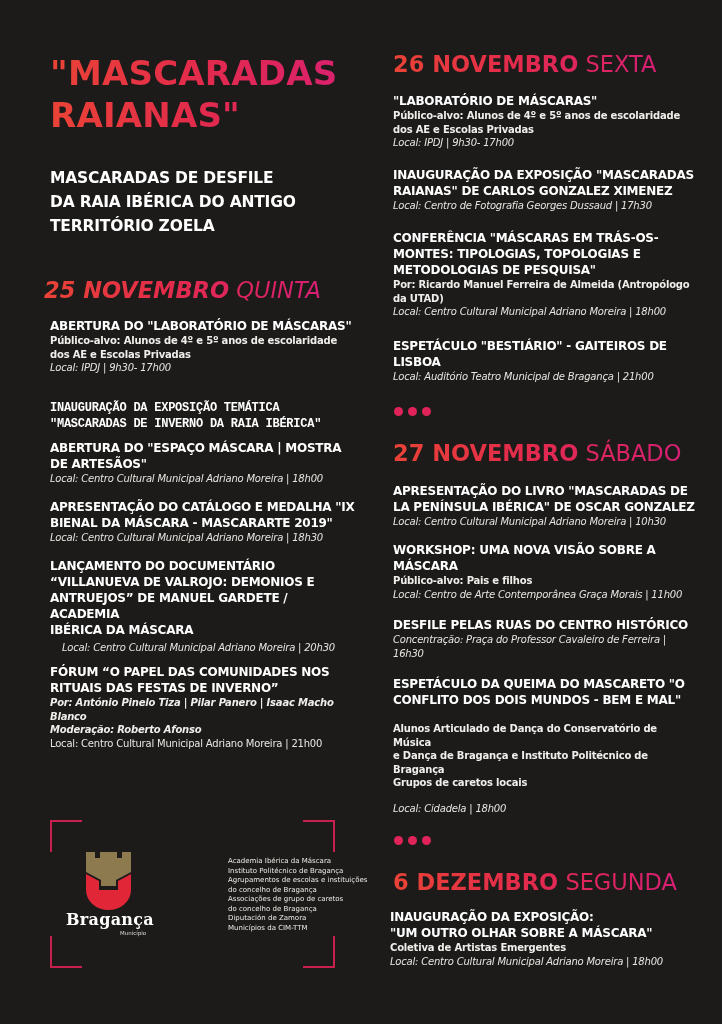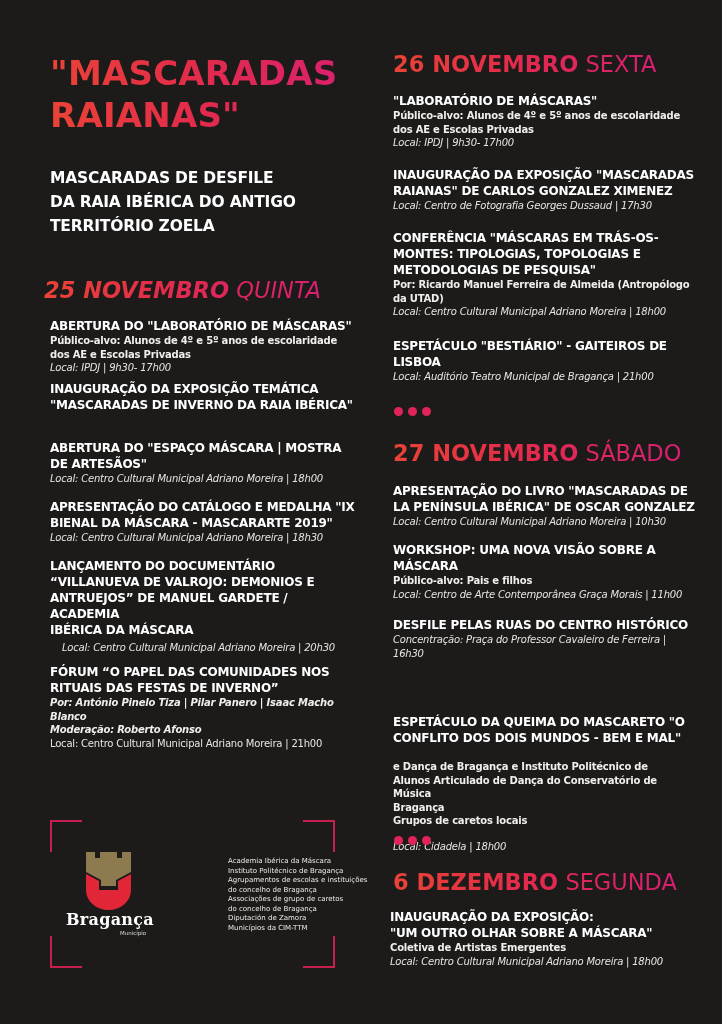--- a/index.html
+++ b/index.html
@@ -96,21 +96,21 @@
   <span class="weekday">QUINTA</span>
 </div>
 
 <div class="event" style="left:50px; top:318px;">
   <div class="ev-title">ABERTURA DO "LABORATÓRIO DE MÁSCARAS"</div>
   <div class="ev-sub">Público-alvo: Alunos de 4º e 5º anos de escolaridade</div>
   <div class="ev-sub">dos AE e Escolas Privadas</div>
   <div class="ev-local">Local: IPDJ | 9h30- 17h00</div>
 </div>
 
-<div class="event" style="left:50px; top:381px;">
+<div class="event" style="left:50px; top:400px;font-family:Liberation Mono, monospace;">
   <div class="ev-title">INAUGURAÇÃO DA EXPOSIÇÃO TEMÁTICA</div>
   <div class="ev-title">"MASCARADAS DE INVERNO DA RAIA IBÉRICA"</div>
 </div>
 
 <div class="event" style="left:50px; top:440px;">
   <div class="ev-title">ABERTURA DO "ESPAÇO MÁSCARA | MOSTRA</div>
   <div class="ev-title">DE ARTESÃOS"</div>
   <div class="ev-local">Local: Centro Cultural Municipal Adriano Moreira | 18h00</div>
 </div>
 
@@ -218,26 +218,26 @@
   <div class="ev-sub">Público-alvo: Pais e filhos</div>
   <div class="ev-local">Local: Centro de Arte Contemporânea Graça Morais | 11h00</div>
 </div>
 
 <div class="event" style="left:393px; top:617px;">
   <div class="ev-title">DESFILE PELAS RUAS DO CENTRO HISTÓRICO</div>
   <div class="ev-local">Concentração: Praça do Professor Cavaleiro de Ferreira |</div>
   <div class="ev-local">16h30</div>
 </div>
 
-<div class="event" style="left:393px; top:714px;">
+<div class="event" style="left:393px; top:676px;">
   <div class="ev-title">ESPETÁCULO DA QUEIMA DO MASCARETO "O</div>
   <div class="ev-title">CONFLITO DOS DOIS MUNDOS - BEM E MAL"</div>
   <div style="height:14px;"></div>
+  <div class="ev-sub">Alunos Articulado de Dança do Conservatório de Música</div>
   <div class="ev-sub">e Dança de Bragança e Instituto Politécnico de</div>
-  <div class="ev-sub">Alunos Articulado de Dança do Conservatório de Música</div>
   <div class="ev-sub">Bragança</div>
   <div class="ev-sub">Grupos de caretos locais</div>
   <div style="height:12px;"></div>
   <div class="ev-local">Local: Cidadela | 18h00</div>
 </div>
 
 <div class="dots" style="left:394px; top:836px;">
   <div class="dot"></div>
   <div class="dot"></div>
   <div class="dot"></div>

